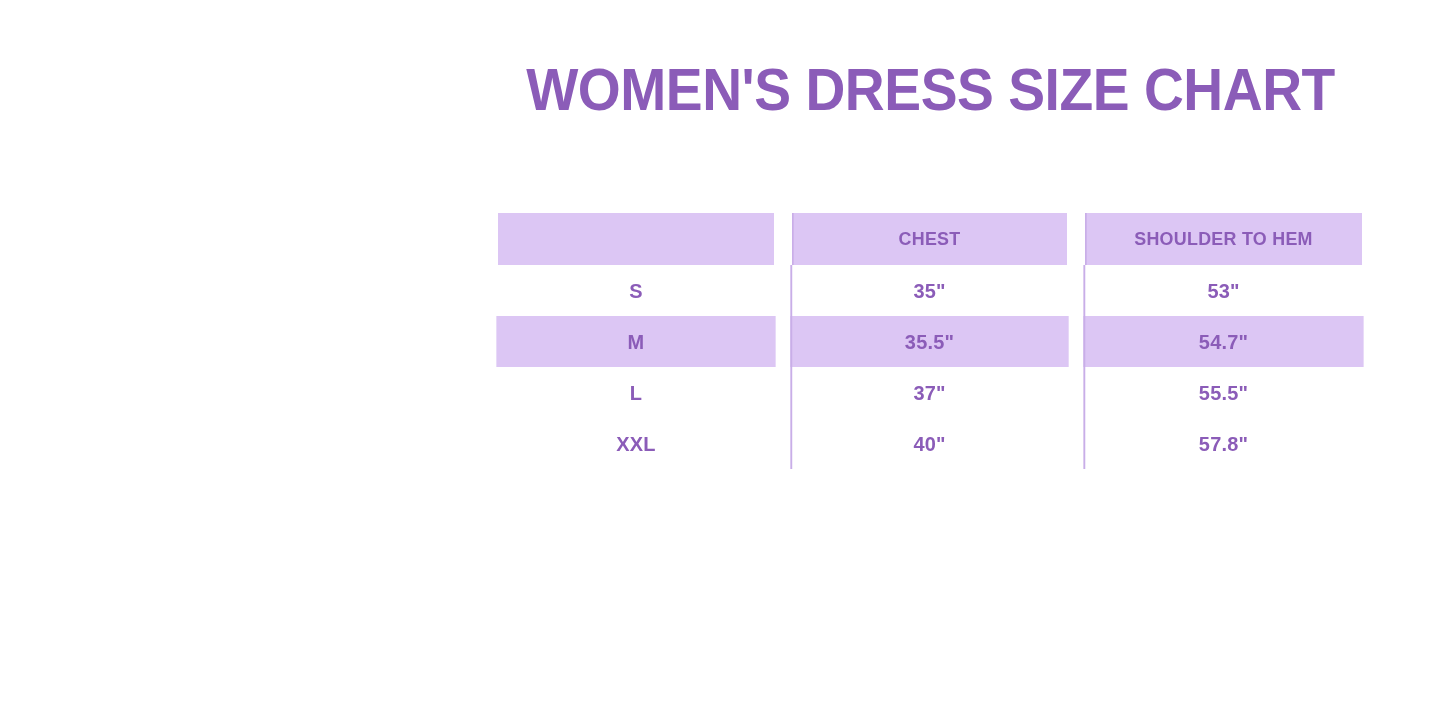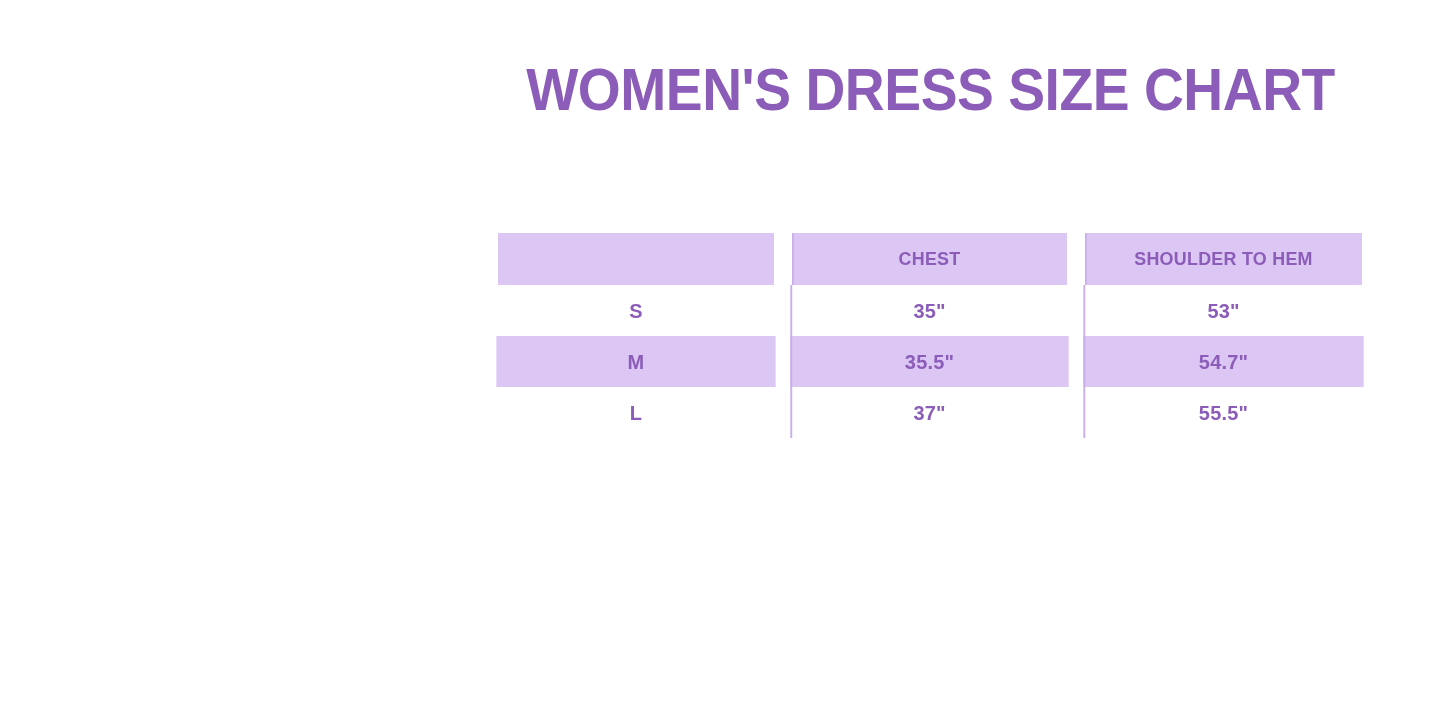--- a/index.html
+++ b/index.html
@@ -25,21 +25,20 @@
     position: absolute;
     left: 489px;
     top: 213px;
     width: 882px;
   }
 
   table.size-table {
     border-collapse: collapse;
     width: 882px;
     table-layout: fixed;
-    margin-top: 20px;
   }
 
   table.size-table col.c1 { width: 294px; }
   table.size-table col.c2 { width: 293px; }
   table.size-table col.c3 { width: 295px; }
 
   table.size-table th,
   table.size-table td {
     text-align: center;
     vertical-align: middle;
@@ -128,17 +127,22 @@
         <tr class="row-even">
           <td>M</td>
           <td class="div-left">35.5"</td>
           <td class="div-left">54.7"</td>
         </tr>
         <tr class="row-odd">
           <td>L</td>
           <td class="div-left">37"</td>
           <td class="div-left">55.5"</td>
         </tr>
+        <tr class="row-odd">
+          <td>XXL</td>
+          <td class="div-left">40"</td>
+          <td class="div-left">57.8"</td>
+        </tr>
       </tbody>
     </table>
   </div>
 
 </div>
 
 </body></html>

